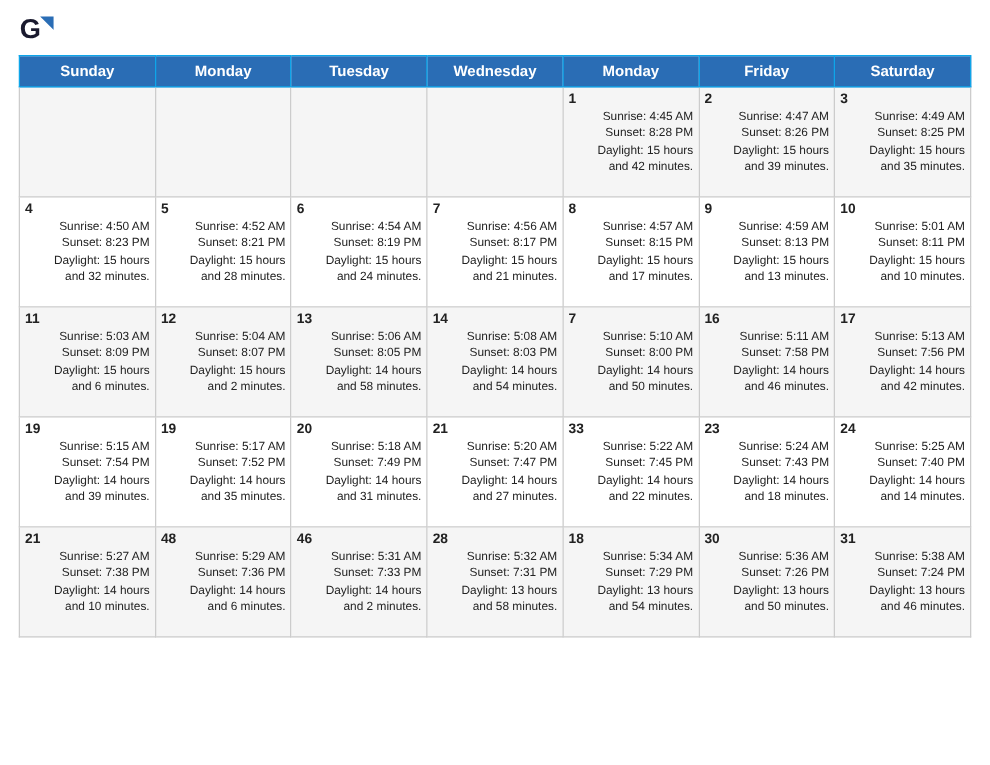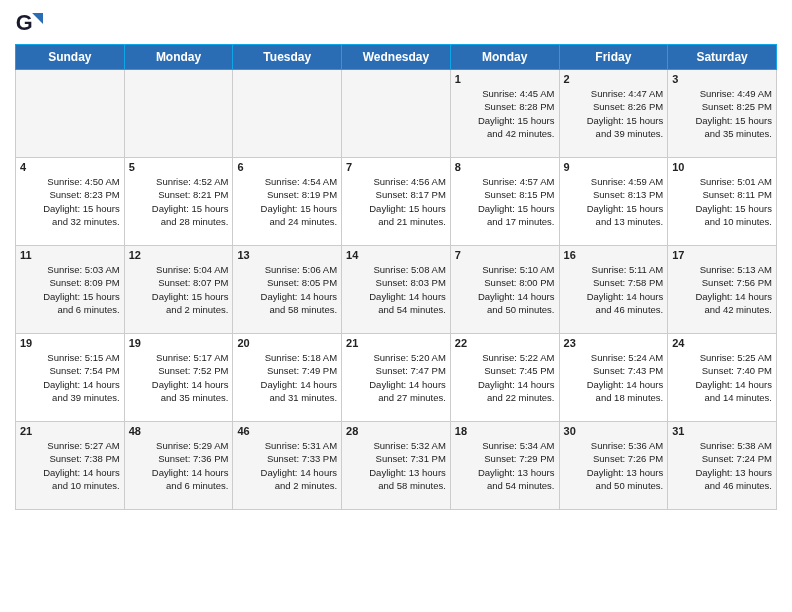--- a/index.html
+++ b/index.html
@@ -215,21 +215,21 @@
           </td>
           <td>
             <span class="day-num">20</span>
             <div class="day-info">Sunrise: 5:18 AM<br>Sunset: 7:49 PM<br>Daylight: 14 hours<br>and 31 minutes.</div>
           </td>
           <td>
             <span class="day-num">21</span>
             <div class="day-info">Sunrise: 5:20 AM<br>Sunset: 7:47 PM<br>Daylight: 14 hours<br>and 27 minutes.</div>
           </td>
           <td>
-            <span class="day-num">22</span>
+            <span class="day-num">33</span>
             <div class="day-info">Sunrise: 5:22 AM<br>Sunset: 7:45 PM<br>Daylight: 14 hours<br>and 22 minutes.</div>
           </td>
           <td>
             <span class="day-num">23</span>
             <div class="day-info">Sunrise: 5:24 AM<br>Sunset: 7:43 PM<br>Daylight: 14 hours<br>and 18 minutes.</div>
           </td>
           <td>
             <span class="day-num">24</span>
             <div class="day-info">Sunrise: 5:25 AM<br>Sunset: 7:40 PM<br>Daylight: 14 hours<br>and 14 minutes.</div>
           </td>

